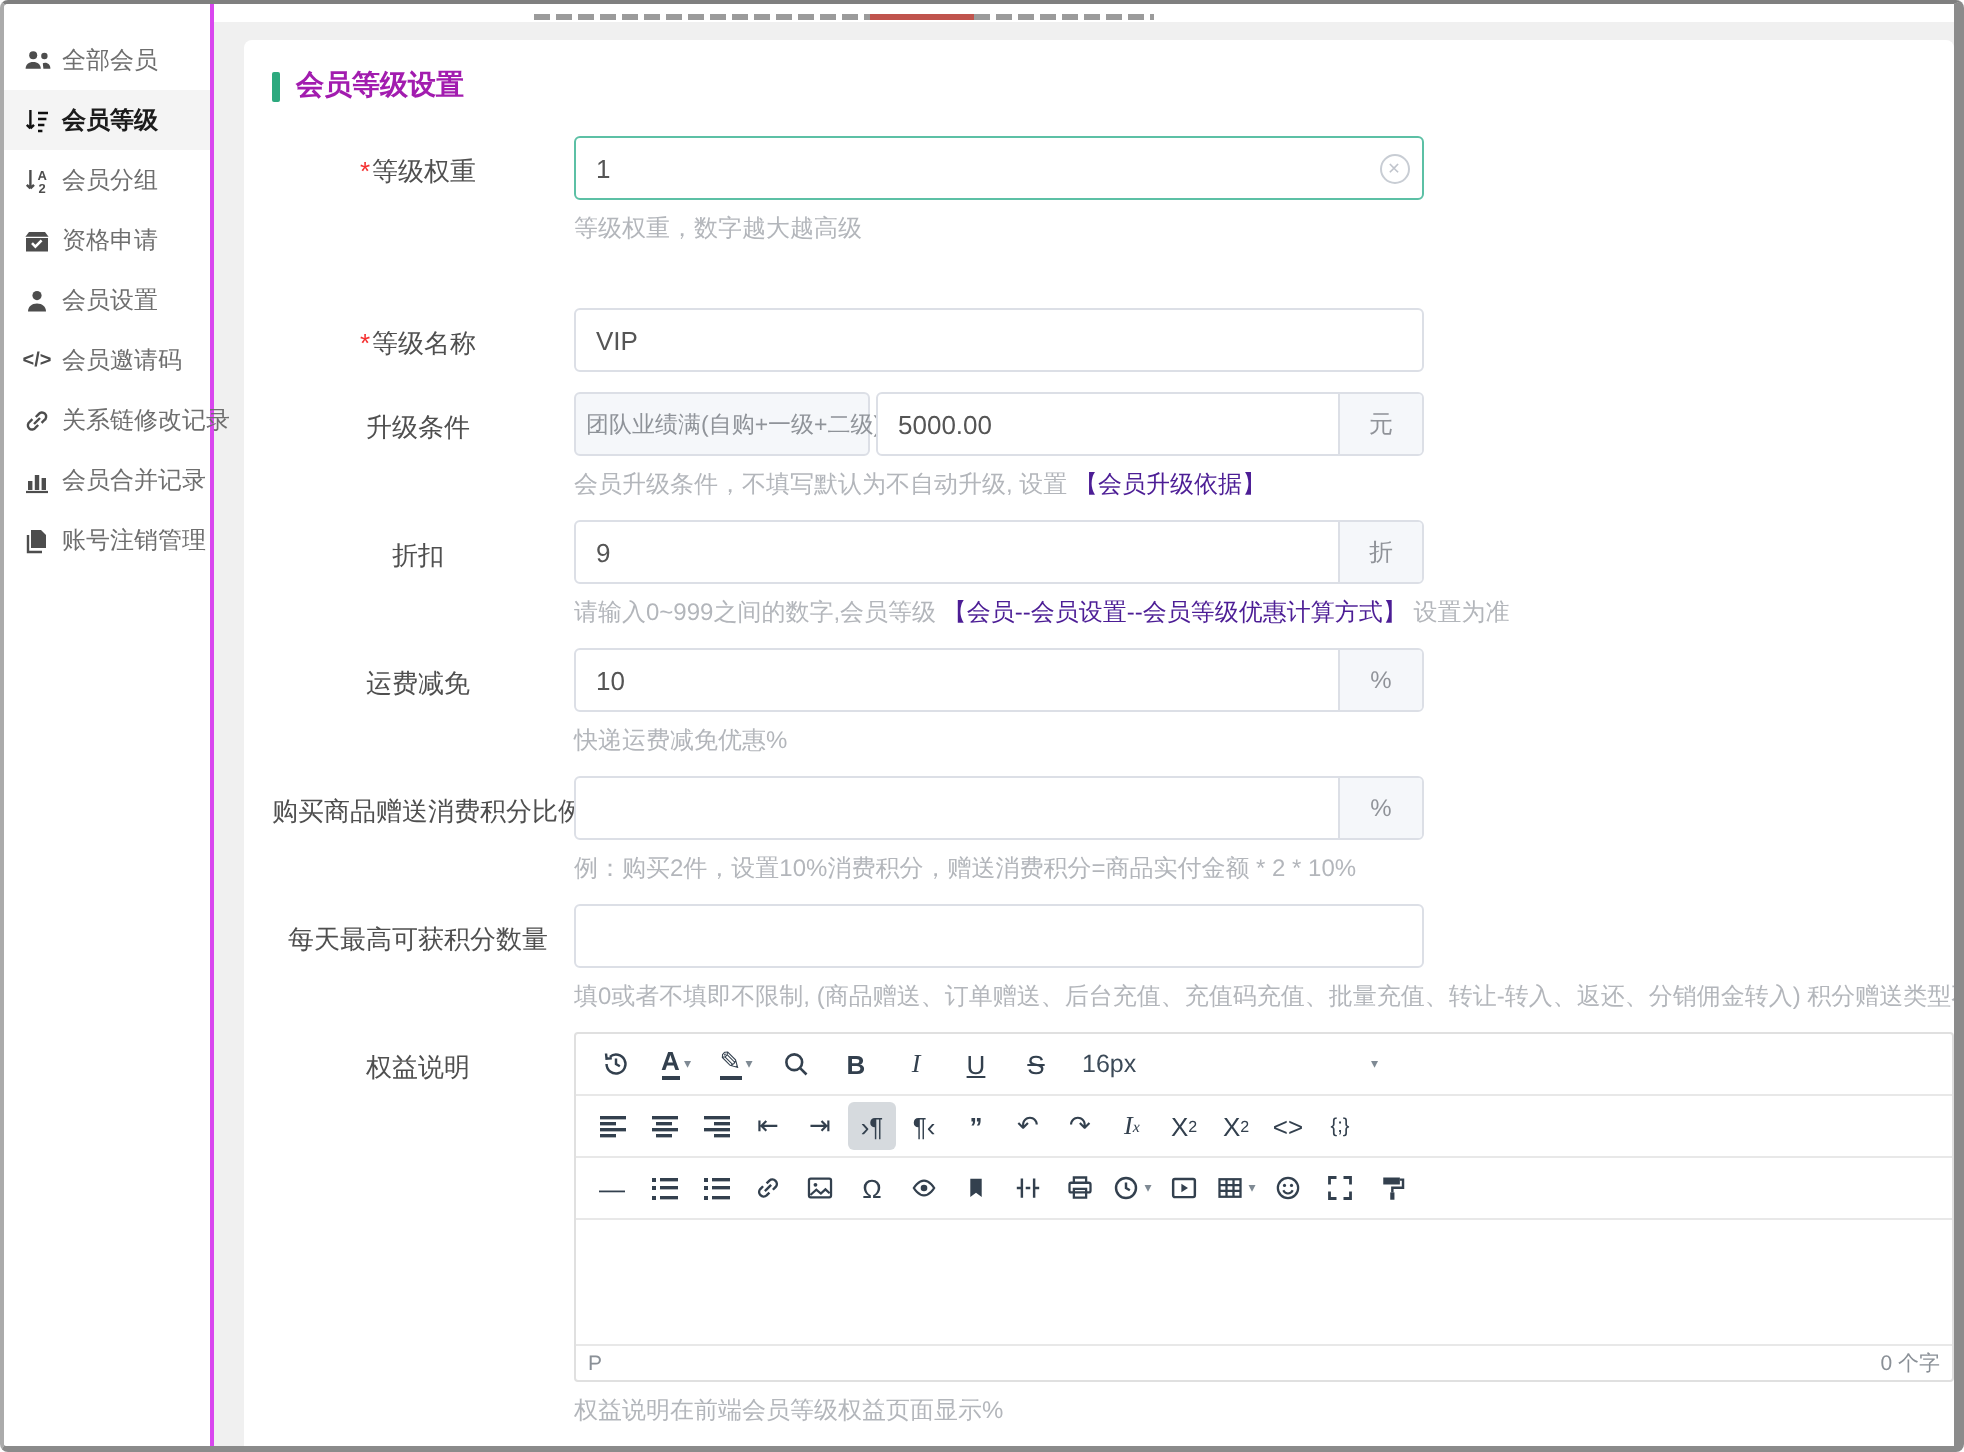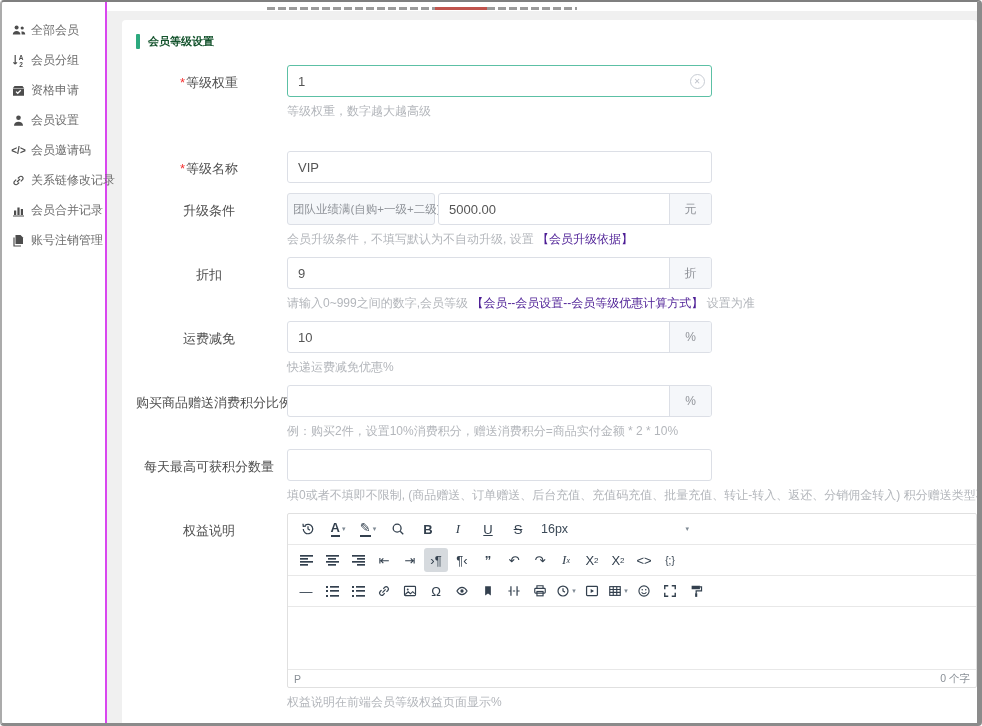--- a/index.html
+++ b/index.html
@@ -13,21 +13,21 @@
   .s-icon{width:15px;margin-right:5px;display:inline-flex;justify-content:center;align-items:center;flex-shrink:0;color:#4d4d4d;font-size:10px;font-weight:bold;}
   .side-item.active .s-icon{color:#111;}
   .s-icon svg{display:block;}
   
   .main{flex:1;display:flex;flex-direction:column;min-width:0;overflow:hidden;}
   .top-strip{height:9px;background:#fff;position:relative;overflow:hidden;flex-shrink:0;}
   .clipped-line{position:absolute;left:160px;top:5px;width:310px;height:3px;
     background:linear-gradient(#c0544d,#c0544d) no-repeat 168px 0/52px 3px,
                repeating-linear-gradient(90deg,#9b9b9b 0 8px,transparent 8px 11px);}
   .card{margin:9px 0 0 15px;background:#fff;border-radius:4px;padding:14px 0 12px 14px;flex-shrink:0;}
-  .card-title{display:flex;align-items:center;font-size:11px;font-weight:bold;color:#14532d;margin-bottom:16px;}
+  .card-title{display:flex;align-items:center;font-size:14px;font-weight:bold;color:#a21caf;margin-bottom:16px;}
   .title-bar{width:4px;height:15px;border-radius:1px;margin-right:8px;background:#2ca97e;}
   
   .form-row{display:flex;margin-bottom:10px;}
   .form-label{width:146px;flex-shrink:0;text-align:center;font-size:13px;color:#4f4f4f;padding-top:9px;margin-right:5px;white-space:nowrap;}
   .req{color:#f53131;font-style:normal;margin-right:1px;}
   .form-control{flex:1;min-width:0;}
   .ctl-flex{display:flex;width:425px;}
   .input-group{display:flex;width:425px;border:1px solid #dcdfe6;border-radius:3px;height:32px;box-sizing:border-box;background:#fff;align-items:stretch;}
   .input-group.grow{flex:1;width:auto;}
   .input-group.focused{border-color:#5cc0a5;}
@@ -74,20 +74,29 @@
       <span class="s-icon">
           <svg width="14" height="13" viewBox="0 0 14 13">
             <circle cx="4.6" cy="3.6" r="2" fill="currentColor"></circle>
             <path d="M.8 10.4c0-2.1 1.6-3.4 3.8-3.4s3.8 1.3 3.8 3.4z" fill="currentColor"></path>
             <circle cx="10.2" cy="4" r="1.6" fill="currentColor"></circle>
             <path d="M9.7 10.4h3.5c0-1.9-1.1-3-2.7-3-.4 0-.8.1-1.1.2z" fill="currentColor"></path>
           </svg>
         </span>
       <span class="s-label">全部会员</span>
     </div>
+    <div class="side-item active">
+      <span class="s-icon">
+          <svg width="13" height="13" viewBox="0 0 13 13">
+            <path d="M3.2 1v9M3.2 10.2 1.4 8.4M3.2 10.2 5 8.4" stroke="currentColor" stroke-width="1.2" fill="none"></path>
+            <path d="M7 2.5h5M7 5.5h4.2M7 8.5h3.2M7 11.5h2.2" stroke="currentColor" stroke-width="1.2"></path>
+          </svg>
+        </span>
+      <span class="s-label">会员等级</span>
+    </div>
     <div class="side-item">
       <span class="s-icon">
           <svg width="13" height="13" viewBox="0 0 13 13">
             <path d="M3.2 1v9M3.2 10.2 1.4 8.4M3.2 10.2 5 8.4" stroke="currentColor" stroke-width="1.2" fill="none"></path>
             <text x="6.8" y="6" font-size="6.5" font-weight="bold" fill="currentColor">A</text>
             <text x="7.3" y="12.6" font-size="6.5" font-weight="bold" fill="currentColor">2</text>
           </svg>
         </span>
       <span class="s-label">会员分组</span>
     </div>

